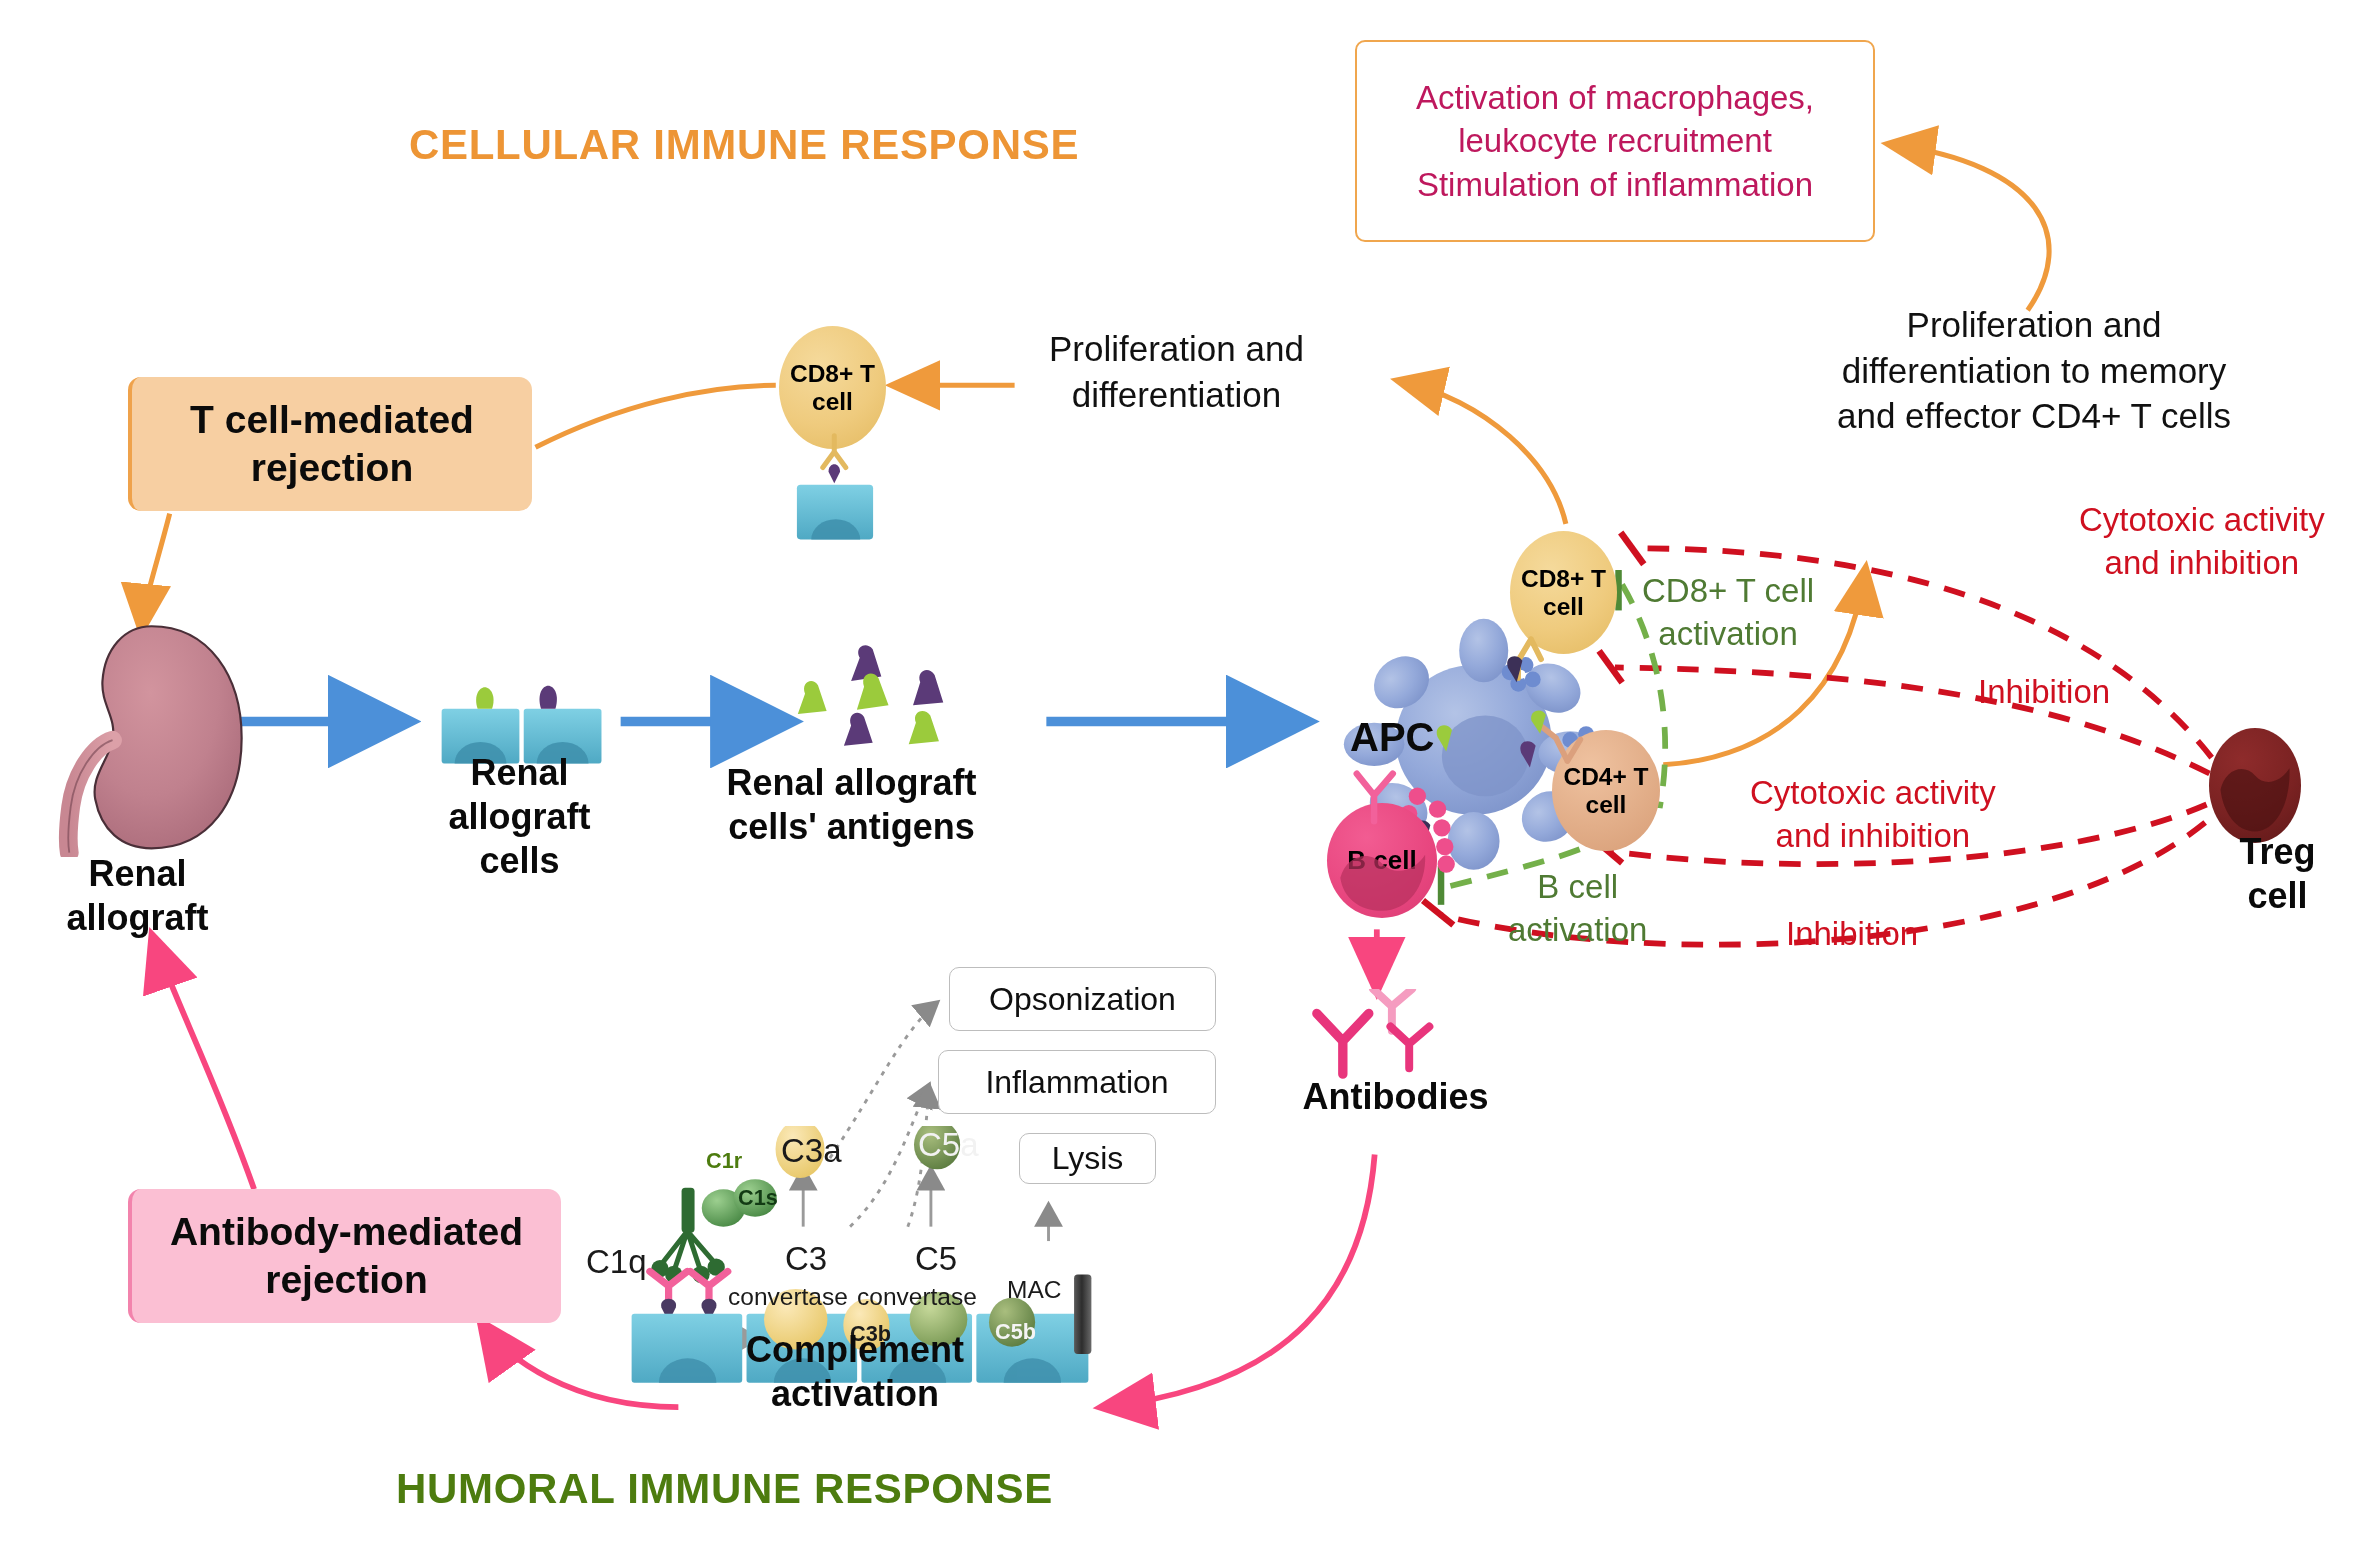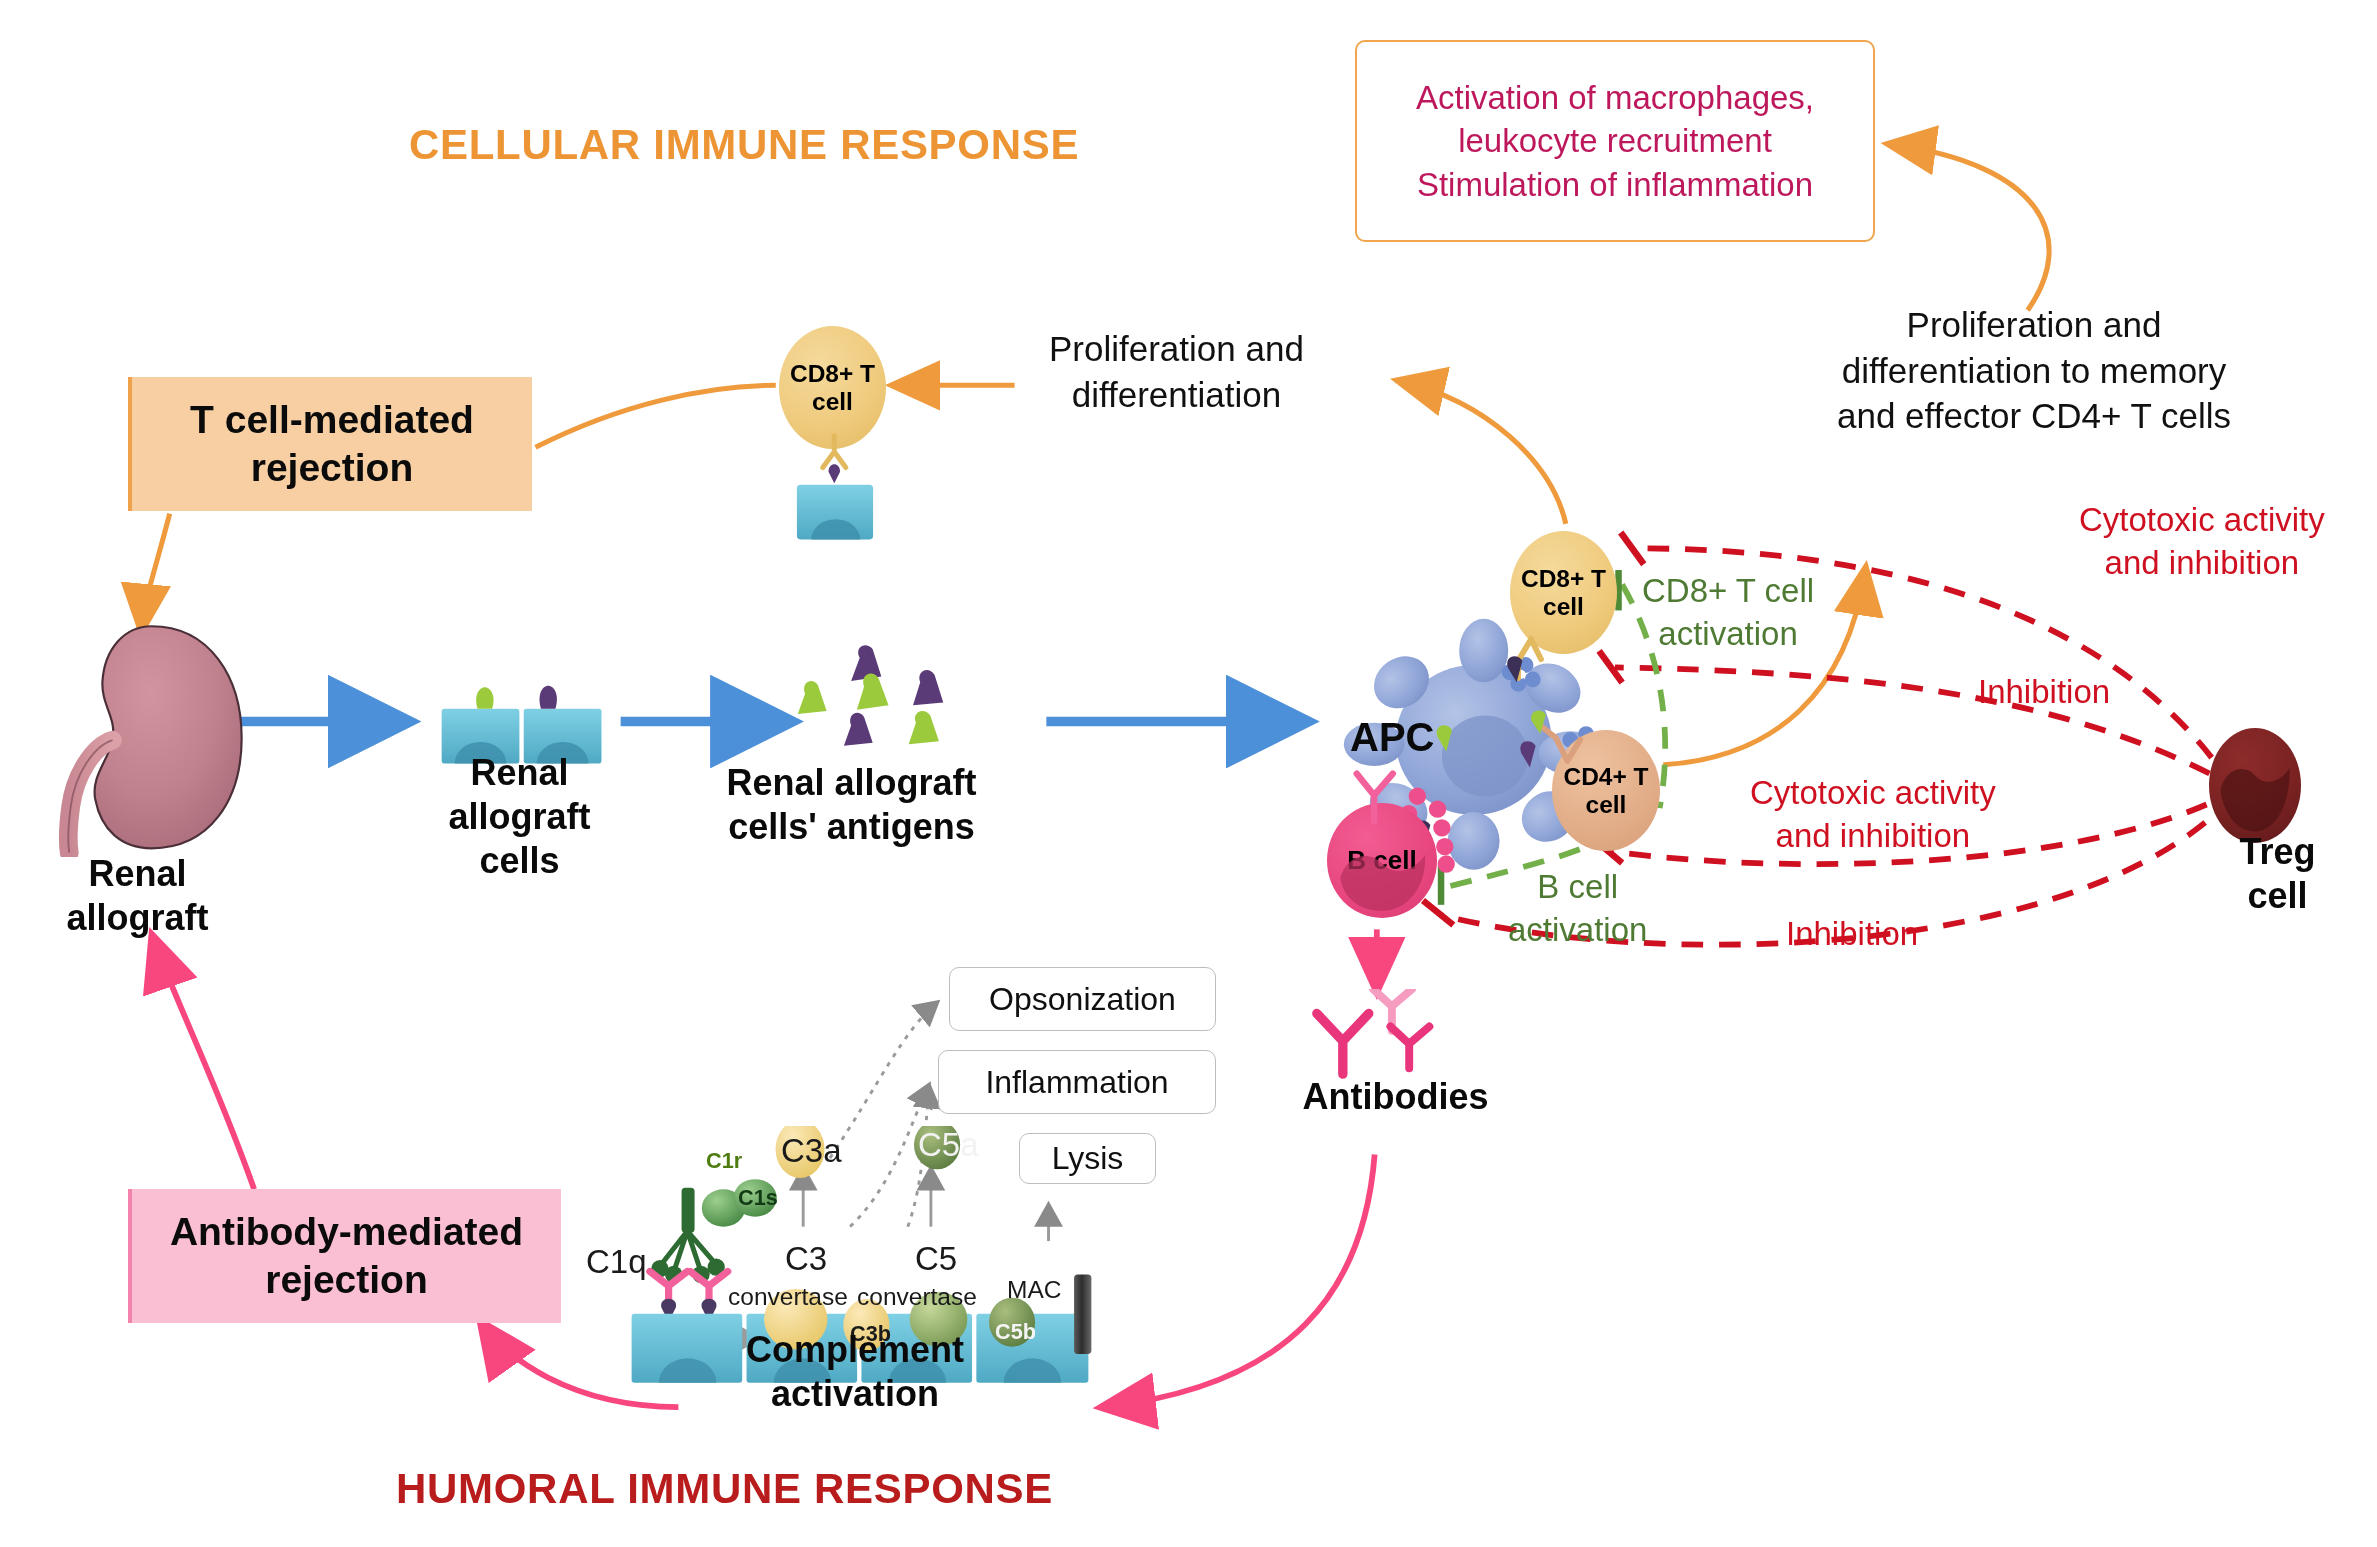--- a/index.html
+++ b/index.html
@@ -5,25 +5,25 @@
   html,body{margin:0;padding:0;background:#ffffff;}
   body{width:2377px;height:1547px;position:relative;overflow:hidden;
        font-family:"Liberation Sans",sans-serif;color:#111;}
   #stage{position:absolute;inset:0;width:2377px;height:1547px;}
   .abs{position:absolute;}
   svg.layer{position:absolute;left:0;top:0;width:2377px;height:1547px;pointer-events:none;}
 
   
   .section-title{font-weight:bold;letter-spacing:0.7px;white-space:nowrap;}
   .title-cellular{font-size:42px;color:#ED9535;left:409px;top:121px;}
-  .title-humoral{font-size:42px;color:#b91c1c;left:396px;top:1465px;}
+  .title-humoral{font-size:42px;color:#4d7c0f;left:396px;top:1465px;}
 
   
   .rejbox{box-sizing:border-box;display:flex;align-items:center;justify-content:center;
-          text-align:center;font-weight:bold;font-size:39px;line-height:1.22;color:#0b0b0b;}
+          text-align:center;font-weight:bold;font-size:39px;line-height:1.22;color:#0b0b0b;border-radius:13px;}
   .rejbox.tcell{left:128px;top:377px;width:404px;height:134px;
         background:#F7CFA2;border-left:4.3px solid #EFA24B;}
   .rejbox.abmed{left:128px;top:1189px;width:433px;height:134px;
         background:#FBBFD3;border-left:4.3px solid #F283AC;}
 
   
   .callout{box-sizing:border-box;background:#fff;display:flex;align-items:center;
            justify-content:center;text-align:center;}
   .callout.macro{left:1355px;top:40px;width:520px;height:202px;border:2.2px solid #F0A64E;
            border-radius:10px;font-size:33px;line-height:1.32;color:#be185d;}

